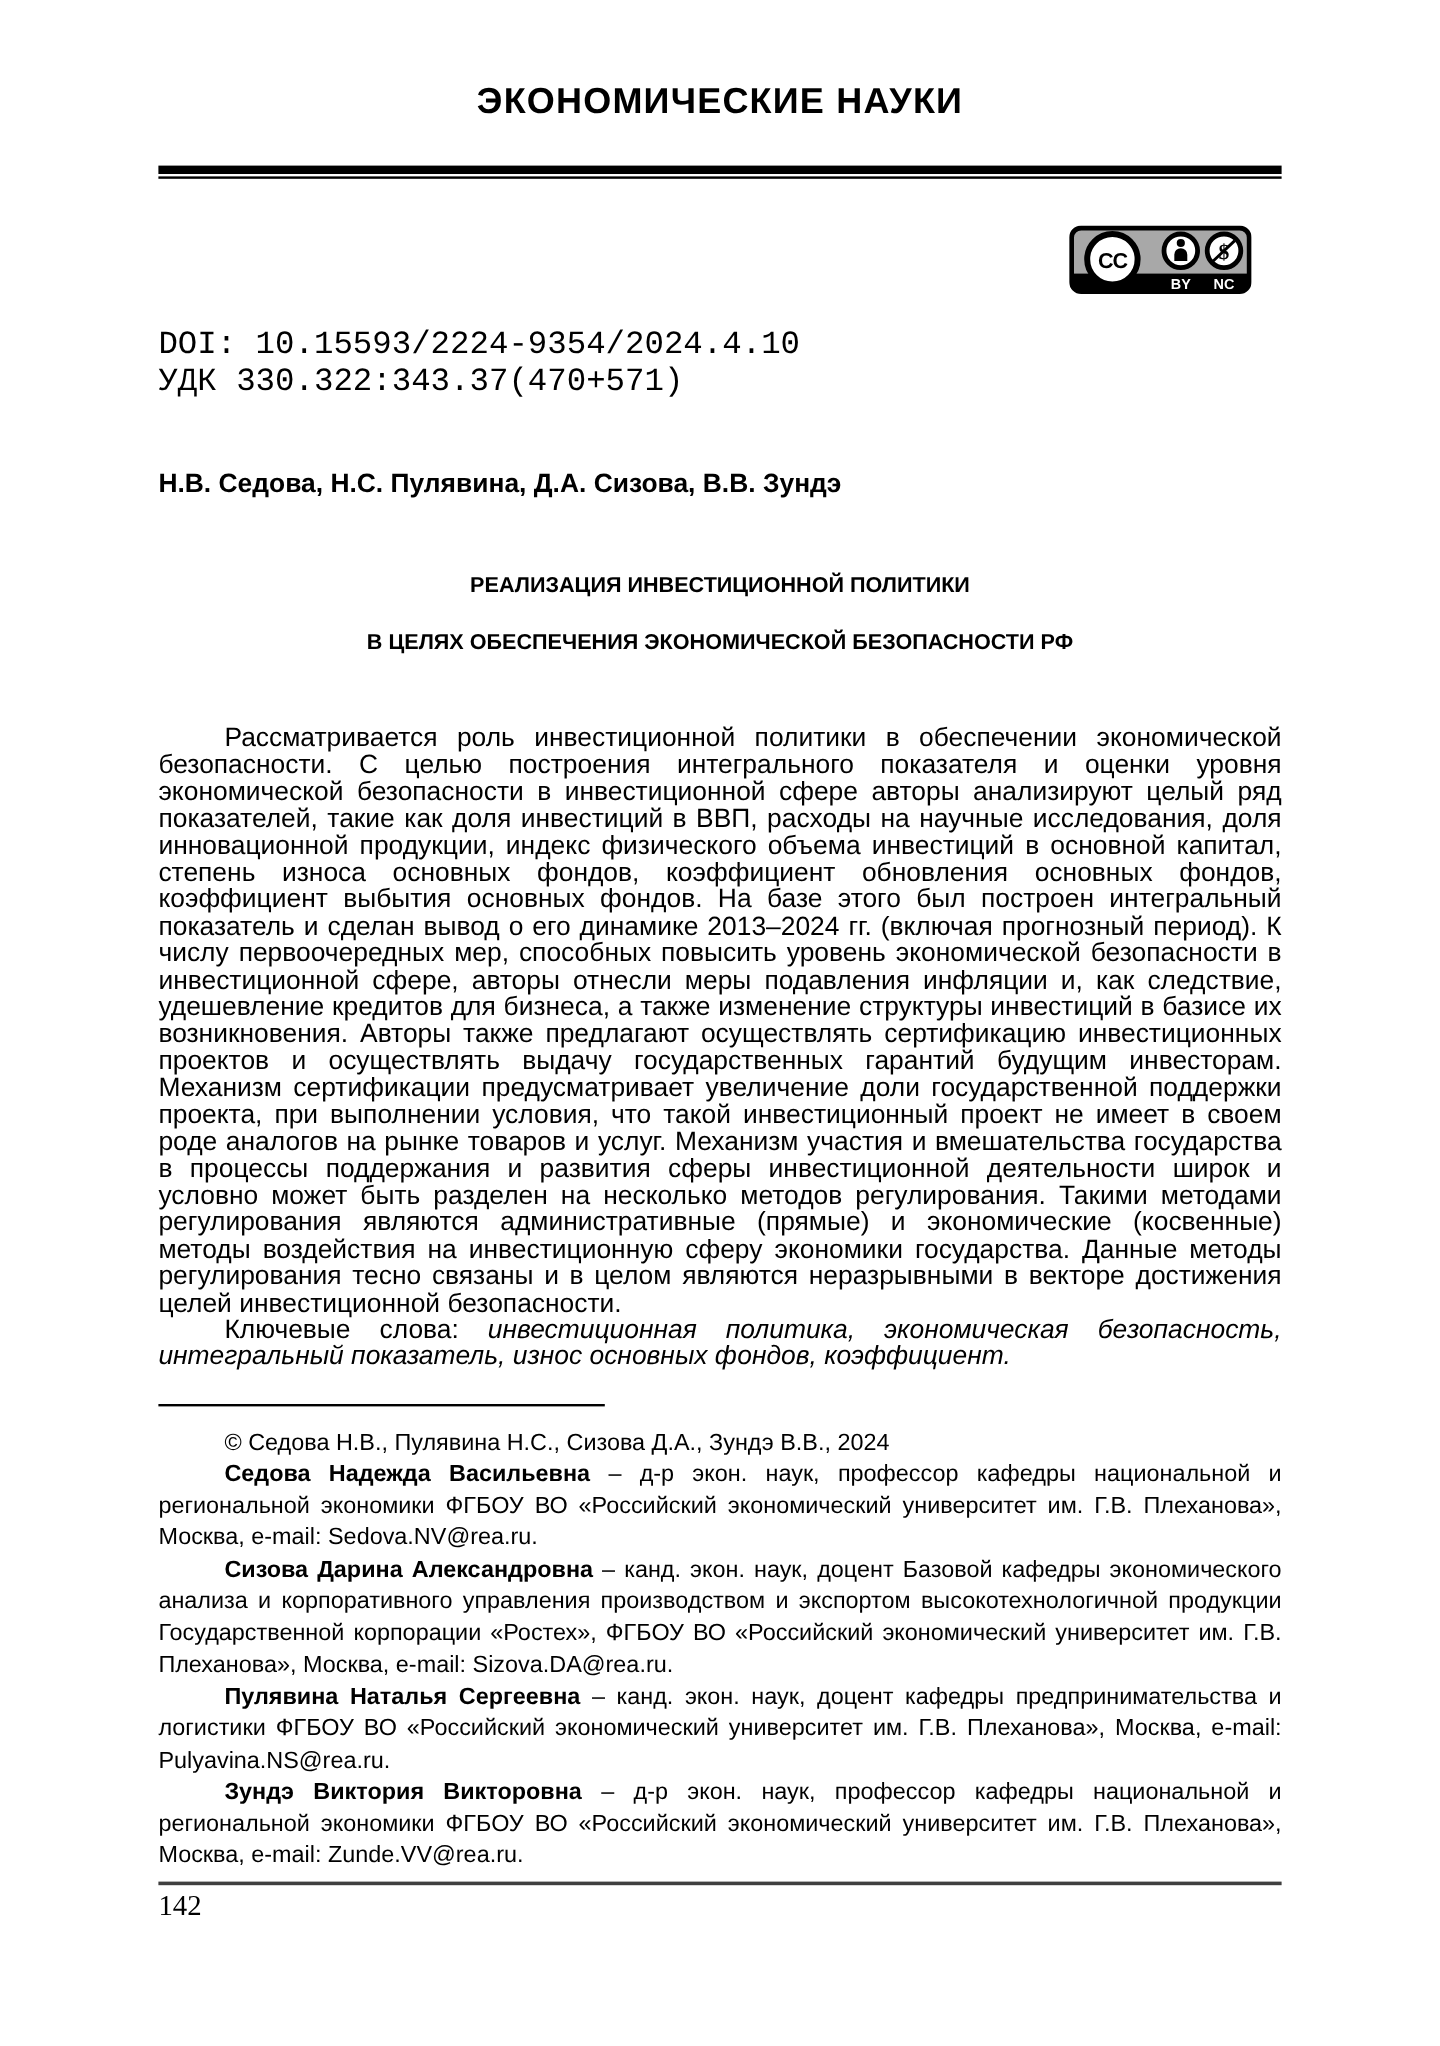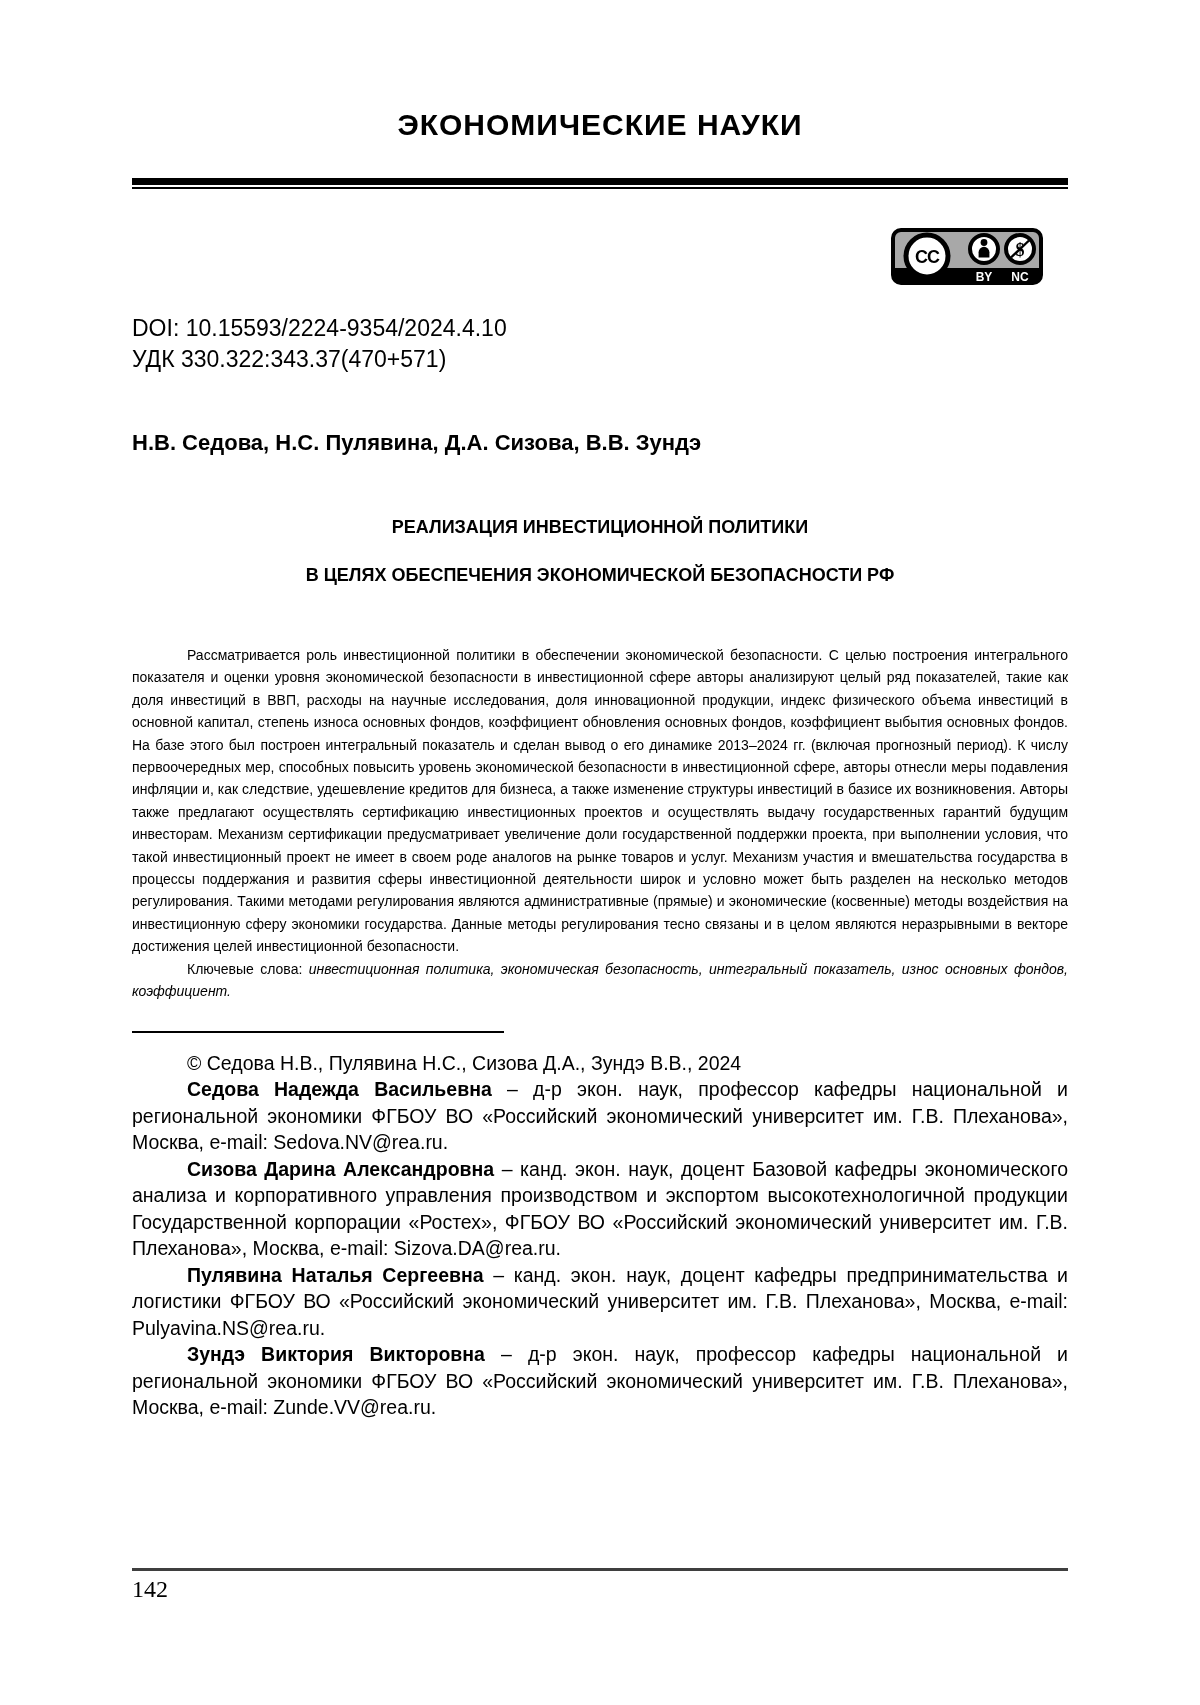--- a/index.html
+++ b/index.html
@@ -6,21 +6,21 @@
   body{
     width:1200px;height:1705px;
     background:#ffffff;color:#000;
     position:relative;overflow:hidden;
     font-family:"Liberation Sans",sans-serif;
   }
   .page{position:absolute;inset:0;}
   .content{margin:0 132px;position:relative;}
 
   .section-title{
-    padding-top:108px;
+    padding-top:68px;
     text-align:center;
     font-weight:bold;
     font-size:30px;line-height:34px;
     letter-spacing:1px;
     font-family:"Liberation Sans",sans-serif;
   }
   .rule-double{
     margin-top:36px;
     border-top:7px solid #000;
     border-bottom:2px solid #000;
@@ -29,41 +29,41 @@
 
   .meta-row{margin-top:41px;position:relative;height:60px;}
   .article-type{
     font-family:"Liberation Serif",serif;
     font-size:23px;line-height:28px;
   }
   .cc-badge{position:absolute;right:25px;top:-2px;width:152px;height:57px;}
 
   .doi-block{
     margin-top:23px;
-    font-family:Liberation Sans, sans-serif;
-    font-size:23px;line-height:31px;
+    font-family:Liberation Mono, monospace;
+    font-size:27px;line-height:31px;
   }
 
   .byline{
     margin-top:55px;
     text-align:left;
     font-weight:bold;
     font-size:22px;line-height:26px;
   }
 
   .article-title{
     margin-top:47px;
     text-align:center;
     font-weight:bold;
     font-size:18px;line-height:48px;
   }
 
   .abstract-block{
     margin-top:45px;
-    font-size:14px;line-height:22.4px;
+    font-size:22px;line-height:22.4px;
     text-align:justify;
   }
   .abstract-block p{margin:0;text-indent:55px;}
   .kw i{font-style:italic;}
 
   .footnote-sep{
     margin-top:28px;
     width:372px;
     border-top:2px solid #000;
   }

